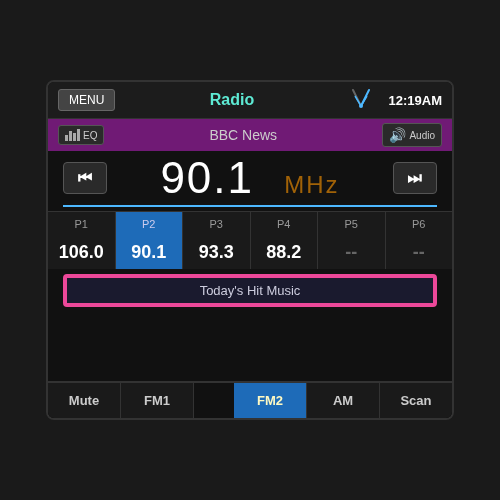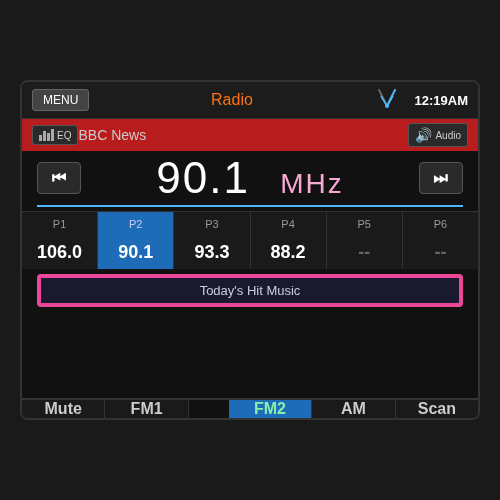--- a/index.html
+++ b/index.html
@@ -6,21 +6,21 @@
     body {
       width: 500px;
       height: 500px;
       background: #1a1a1a;
       display: flex;
       align-items: center;
       justify-content: center;
       font-family: Arial, sans-serif;
     }
     .device {
-      width: 460px;
+      width: 408px;
       height: 340px;
       background: #111;
       border-radius: 8px;
       overflow: hidden;
       border: 2px solid #333;
       display: flex;
       flex-direction: column;
     }
     
     .top-bar {
@@ -34,48 +34,49 @@
     .menu-btn {
       background: #444;
       color: #fff;
       border: 1px solid #666;
       border-radius: 3px;
       padding: 3px 10px;
       font-size: 12px;
       cursor: pointer;
     }
     .top-title {
-      color: #f97316;
+      color: #5eead4;
       font-size: 16px;
-      font-weight: normal;
+      font-weight: bold;
       flex: 1;
       text-align: center;
     }
     .top-right {
       display: flex;
       align-items: center;
       gap: 16px;
     }
     .time-display {
       color: #fff;
       font-size: 13px;
       font-weight: bold;
     }
     
     .controls-bar {
       display: flex;
       align-items: center;
       justify-content: space-between;
       padding: 4px 10px;
-      background: #b91c1c;
+      background: #701a75;
     }
     .station-name {
       color: #ccc;
       font-size: 14px;
       flex: 1;
+      text-align: center;
     }
     .eq-btn, .audio-btn {
       background: #2a2a2a;
       border: 1px solid #555;
       border-radius: 3px;
       color: #ccc;
       font-size: 10px;
       padding: 3px 6px;
       cursor: pointer;
       display: flex;
@@ -164,32 +165,32 @@
     
     .bottom-nav {
       display: flex;
       background: #111;
       border-top: 2px solid #333;
       margin-top: auto;
     }
     .bottom-btn {
       flex: 1;
       text-align: center;
-      padding: 0 4px;
+      padding: 10px 4px;
       color: #ccc;
-      font-size: 16px;
+      font-size: 13px;
       font-weight: bold;
       cursor: pointer;
       border-right: 1px solid #333;
       background: #1a1a1a;
     }
     .bottom-btn:last-child { border-right: none; }
     .bottom-btn.active {
       background: #1e6bb8;
-      color: #86efac;
+      color: #fef9c3;
       margin-left: 40px;
     }
     
     .antenna-icon svg { width: 24px; height: 20px; }
     .eq-bars { display: flex; align-items: flex-end; gap: 1px; }
     .eq-bar { width: 3px; background: #aaa; }
     .speaker-icon { font-size: 14px; }
   </style>
 </head>
 <body>
@@ -226,21 +227,21 @@
     <button class="audio-btn">
       <span class="speaker-icon">🔊</span>
       <span>Audio</span>
     </button>
   </div>
 
   <div class="freq-row">
     <button class="nav-btn">⏮</button>
     <div class="frequency-display">
       <span>90.1</span>
-      <span style="font-size:28px; color:#f9a8d4; margin-left:16px;">MHz</span>
+      <span style="font-size:24px; color:#a16207; margin-left:16px;">MHz</span>
     </div>
     <button class="nav-btn">⏭</button>
   </div>
   <div class="freq-underline"></div>
 
   <div class="presets-row">
     <div class="preset-item">
       <span class="preset-label">P1</span>
       <span class="preset-freq">106.0</span>
     </div>

